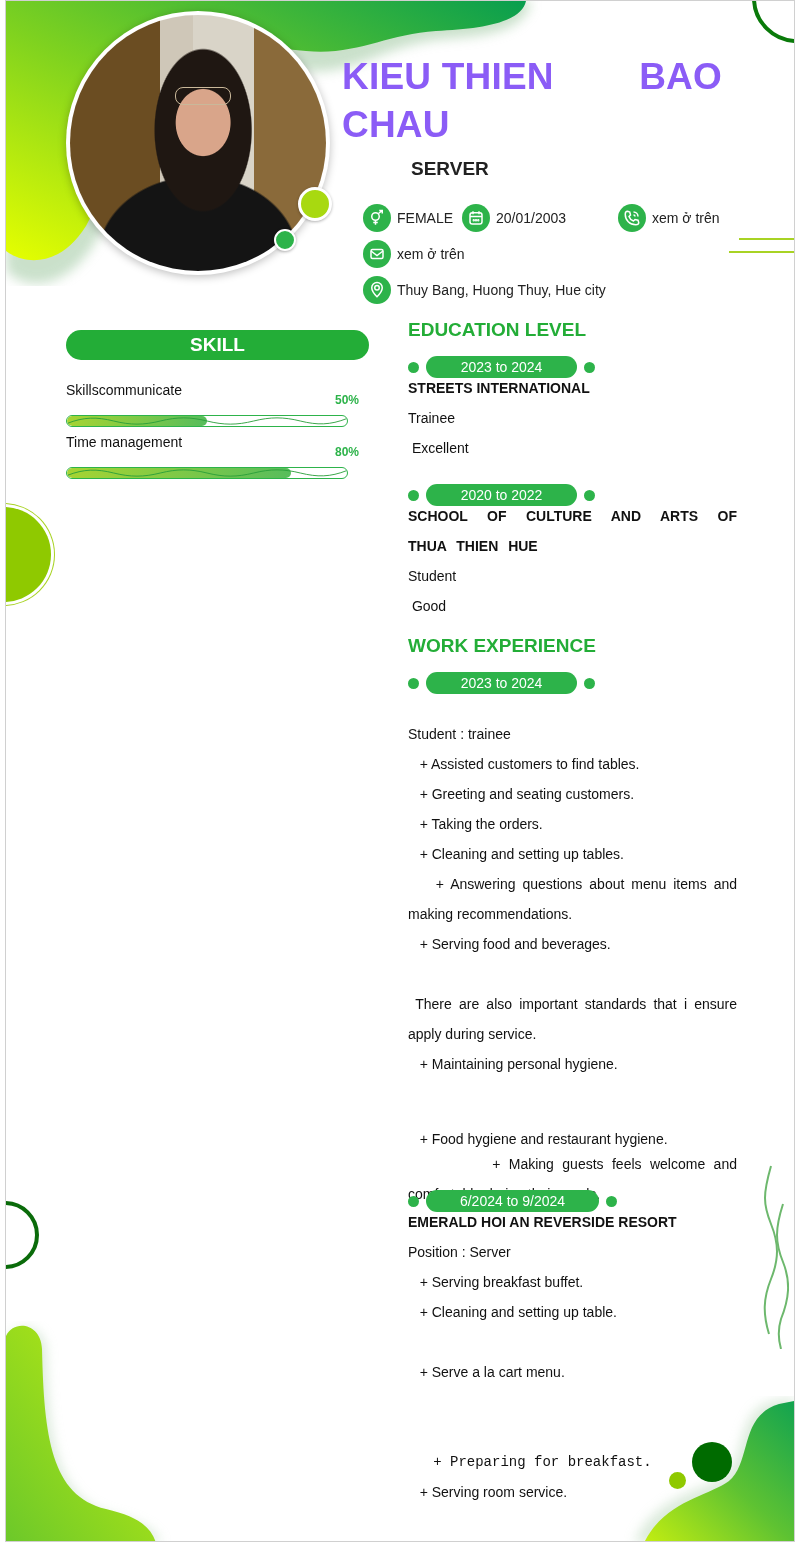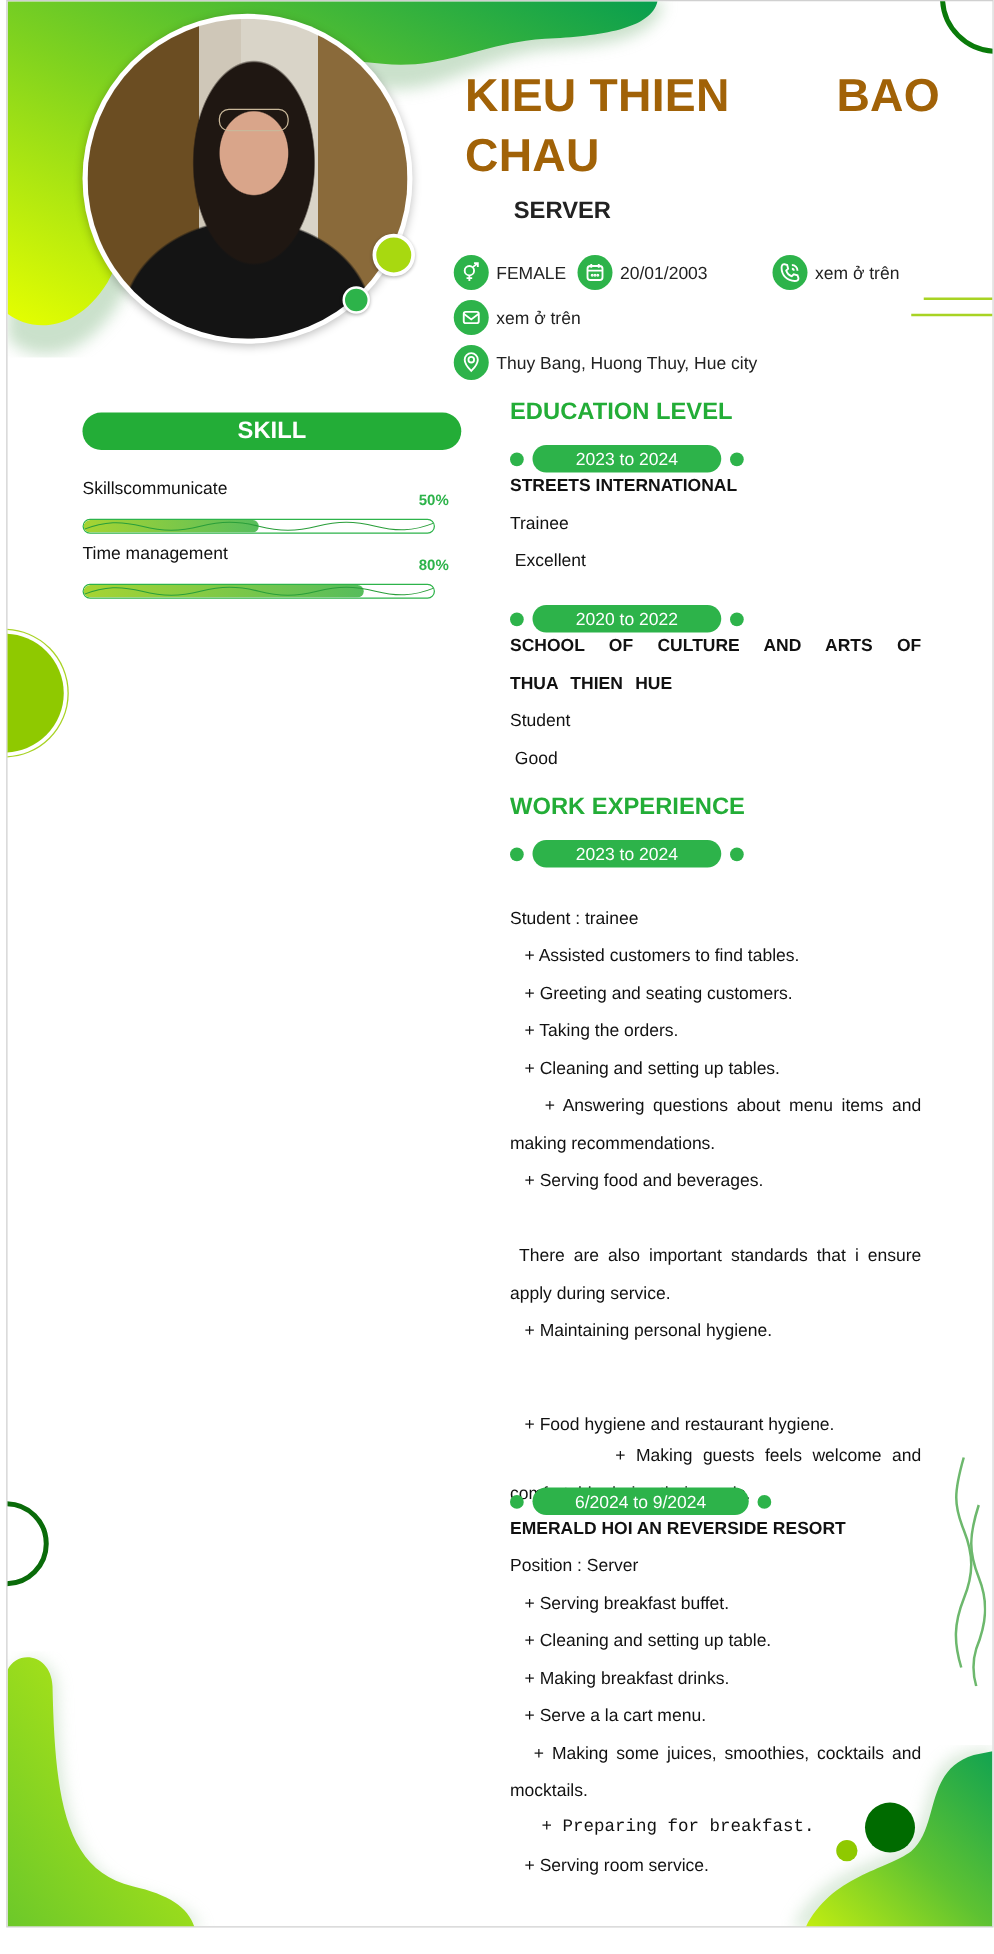--- a/index.html
+++ b/index.html
@@ -67,22 +67,22 @@
     position: absolute; left: 292px; top: 186px; width: 34px; height: 34px; border-radius: 50%;
     background: #a8d910; border: 3px solid #fff; box-shadow: 0 1px 3px rgba(0,0,0,0.3);
   }
   .avatar-dot-small {
     position: absolute; left: 268px; top: 228px; width: 22px; height: 22px; border-radius: 50%;
     background: #2db34a; border: 2px solid #fff; box-shadow: 0 1px 3px rgba(0,0,0,0.3);
   }
 
   
   .name {
-    position: absolute; left: 366px; top: 52px; width: 380px;
-    font-size: 37px; font-weight: bold; line-height: 48px; color: #a16207;
+    position: absolute; left: 336px; top: 52px; width: 380px;
+    font-size: 37px; font-weight: bold; line-height: 48px; color: #8b5cf6;
     text-align: justify; text-align-last: left; letter-spacing: 0.2px;
   }
   .name .n1 { display: flex; justify-content: space-between; }
   .job-title {
     position: absolute; left: 405px; top: 157px; font-size: 19px; font-weight: bold; color: #222; text-align: right;
   }
 
   .contact {
     position: absolute; font-size: 14px; color: #222; display: flex; align-items: center; gap: 6px;
   }
@@ -308,19 +308,17 @@
 
   <div class="date-row" style="top:1184px;">
     <span class="dot"></span>
     <span class="pill" style="width:173px;">6/2024 to 9/2024</span>
     <span class="dot"></span>
   </div>
   <div class="entry-text bold" style="top:1206px;">EMERALD HOI AN REVERSIDE RESORT</div>
   <div class="entry-text" style="top:1236px;">Position : Server</div>
   <div class="entry-text" style="top:1266px; white-space:pre;">   + Serving breakfast buffet.</div>
   <div class="entry-text" style="top:1296px; white-space:pre;">   + Cleaning and setting up table.</div>
-  <div class="entry-text" style="top:1326px; white-space:pre;">   + Making breakfast drinks.</div>
   <div class="entry-text" style="top:1356px; white-space:pre;">   + Serve a la cart menu.</div>
-  <div class="entry-text" style="top:1386px; white-space:pre-wrap;">   + Making some juices, smoothies, cocktails and mocktails.</div>
   <div class="entry-text" style="top:1446px; white-space:pre;font-family:Liberation Mono, monospace;">   + Preparing for breakfast.</div>
   <div class="entry-text" style="top:1476px; white-space:pre;">   + Serving room service.</div>
 
 </div>
 
 </body></html>

